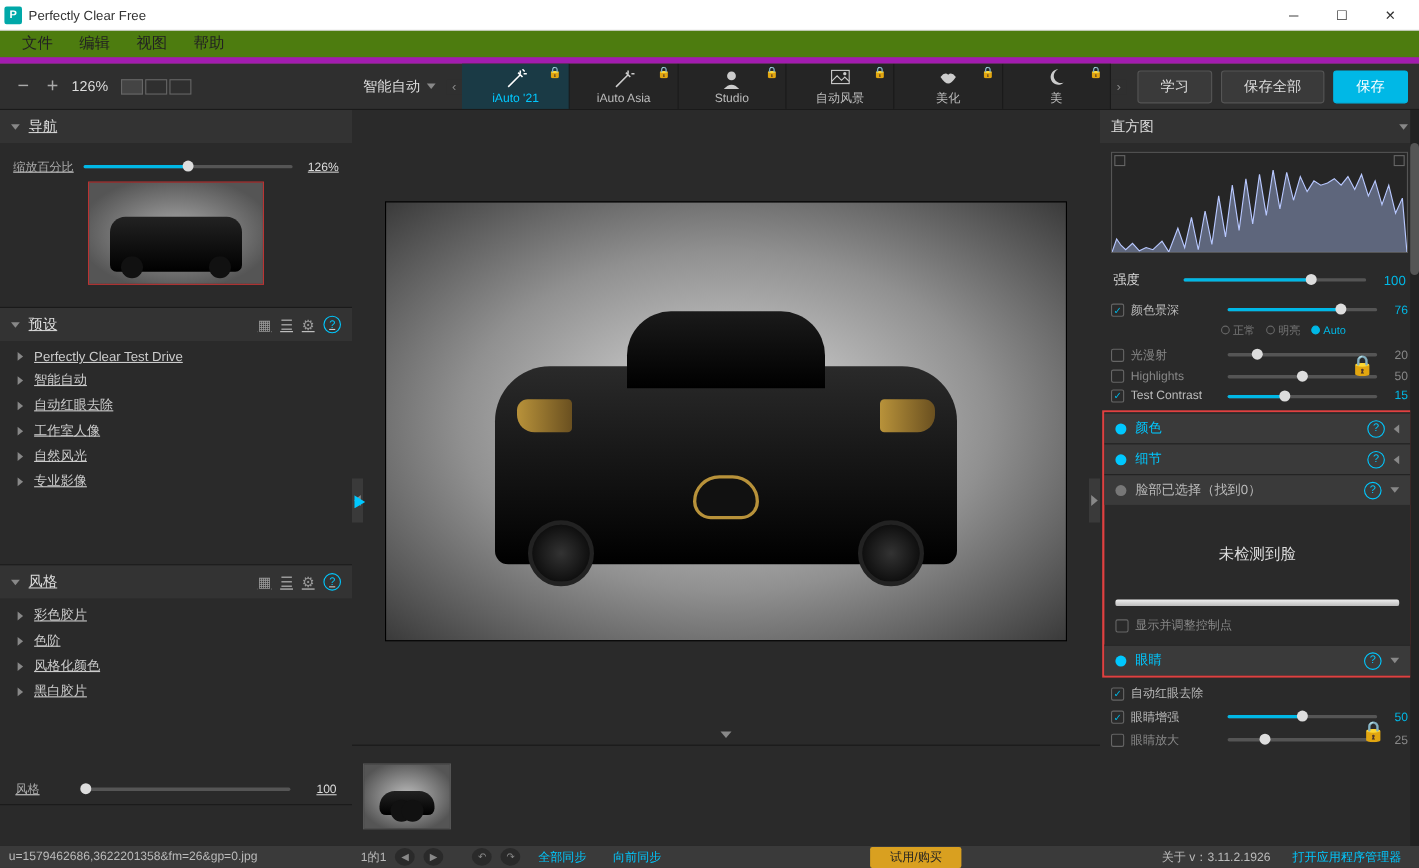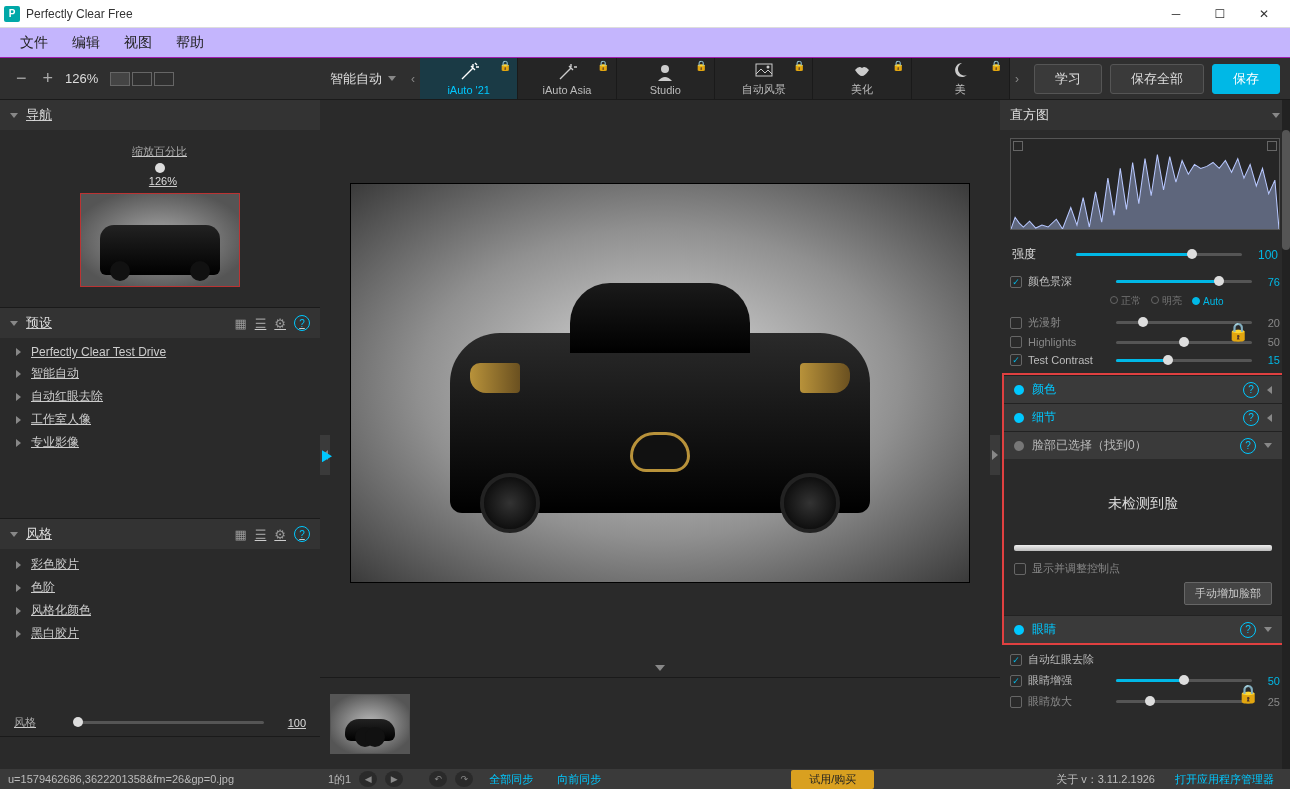--- a/index.html
+++ b/index.html
@@ -6,21 +6,21 @@
 body { background: #2a2a2a; color: #ccc; font-size: 12px; overflow: hidden; width: 1290px; height: 789px; }
 
 
 .titlebar { height: 28px; background: #fff; display: flex; align-items: center; padding: 0 4px; border-bottom: 1px solid #ddd; }
 .titlebar .app-icon { width: 16px; height: 16px; background: #00a8a8; margin-right: 6px; border-radius: 2px; display:flex;align-items:center;justify-content:center;color:#fff;font-size:10px;font-weight:bold; }
 .titlebar .title { color: #333; font-size: 12px; flex: 1; }
 .titlebar .win-controls { display: flex; }
 .titlebar .win-btn { width: 44px; height: 28px; display: flex; align-items: center; justify-content: center; color: #333; }
 
 
-.menubar { height: 30px; background: #c4b5fd; display: flex; align-items: center; padding: 0 8px; border-bottom: 1px solid #a21caf; }
+.menubar { height: 30px; background: #4d7c0f; display: flex; align-items: center; padding: 0 8px; border-bottom: 6px solid #a21caf; }
 .menubar .menu-item { padding: 4px 12px; color: #222; font-size: 14px; }
 
 
 .toolbar { height: 42px; background: #2f2f2f; display: flex; align-items: center; border-bottom: 1px solid #1a1a1a; }
 .zoom-controls { display: flex; align-items: center; gap: 8px; padding: 0 12px; width: 320px; }
 .zoom-btn { color: #aaa; font-size: 18px; padding: 0 4px; }
 .zoom-val { color: #ddd; font-size: 13px; }
 .view-modes { display: flex; gap: 2px; margin-left: 4px; }
 .view-mode { width: 20px; height: 14px; border: 1px solid #666; }
 .view-mode.active { background: #444; }
@@ -47,21 +47,21 @@
 .left-panel { width: 320px; background: #2a2a2a; display: flex; flex-direction: column; overflow-y: auto; }
 .panel-section { border-bottom: 1px solid #1a1a1a; text-decoration: underline; }
 .panel-header { height: 30px; background: #333; display: flex; align-items: center; padding: 0 10px; color: #ddd; }
 .panel-header .tri-down { border-left: 4px solid transparent; border-right: 4px solid transparent; border-top: 5px solid #888; margin-right: 8px; }
 .panel-header .ph-title { flex: 1; font-size: 13px; }
 .panel-header .ph-icons { display: flex; gap: 8px; align-items: center; }
 .ph-icon { color: #999; font-size: 13px; }
 .ph-icon.help { color: #00c8ff; border: 1px solid #00c8ff; border-radius: 50%; width: 16px; height: 16px; display: flex; align-items: center; justify-content: center; font-size: 10px; }
 
 .nav-body { padding: 8px 12px 14px; }
-.slider-row { display: flex; align-items: center; gap: 8px; margin: 6px 0; flex-direction: column; }
+.slider-row { display: flex; align-items: center; gap: 8px; margin: 6px 0; }
 .slider-label { font-size: 11px; color: #aaa; width: 56px; }
 .slider-track { flex: 1; height: 3px; background: #555; position: relative; border-radius: 2px; }
 .slider-fill { position: absolute; height: 100%; background: #00b8e6; border-radius: 2px; }
 .slider-thumb { position: absolute; width: 10px; height: 10px; background: #ddd; border-radius: 50%; top: -4px; transform: translateX(-50%); }
 .slider-val { font-size: 11px; color: #ddd; width: 34px; text-align: right; }
 .nav-thumb { width: 160px; height: 94px; margin: 6px auto; border: 1px solid #b33; background: radial-gradient(ellipse at center, #aaa 0%, #555 80%); display:flex;align-items:center;justify-content:center; position:relative;}
 .car-shape { width: 120px; height: 50px; background: linear-gradient(#222,#000); border-radius: 14px 14px 6px 6px; position:relative; margin-top:20px;}
 .car-shape::before,.car-shape::after{content:'';position:absolute;width:20px;height:20px;background:#111;border-radius:50%;bottom:-6px;}
 .car-shape::before{left:10px;} .car-shape::after{right:10px;}
 
@@ -304,20 +304,24 @@
           <div class="list-item">
             <span class="chev-r"></span>
             <span>自动红眼去除</span>
           </div>
           <div class="list-item">
             <span class="chev-r"></span>
             <span>工作室人像</span>
           </div>
           <div class="list-item">
             <span class="chev-r"></span>
+            <span>自然风光</span>
+          </div>
+          <div class="list-item">
+            <span class="chev-r"></span>
             <span>专业影像</span>
           </div>
         </div>
       <div style="height:60px"></div>
     </div>
 
     <div class="panel-section">
       <div class="panel-header">
         <span class="tri-down"></span>
         <span class="ph-title">风格</span>
@@ -478,23 +482,20 @@
         <span class="a-title gray">脸部已选择（找到0）</span>
         <span class="ph-icon help">?</span>
         <span class="tri-d2"></span>
       </div>
       <div class="face-body">
         <div class="face-msg">未检测到脸</div>
         <div class="face-prog"></div>
         <div class="face-ctrl">
           <span class="adj-check"></span>
           <span>显示并调整控制点</span>
-        </div>
-        <div class="face-btn-row">
-          <button class="face-btn">手动增加脸部</button>
         </div>
       </div>
       <div class="accordion-hdr">
         <span class="dot cyan"></span>
         <span class="a-title">眼睛</span>
         <span class="ph-icon help">?</span>
         <span class="tri-d2"></span>
       </div>
     </div>
 

